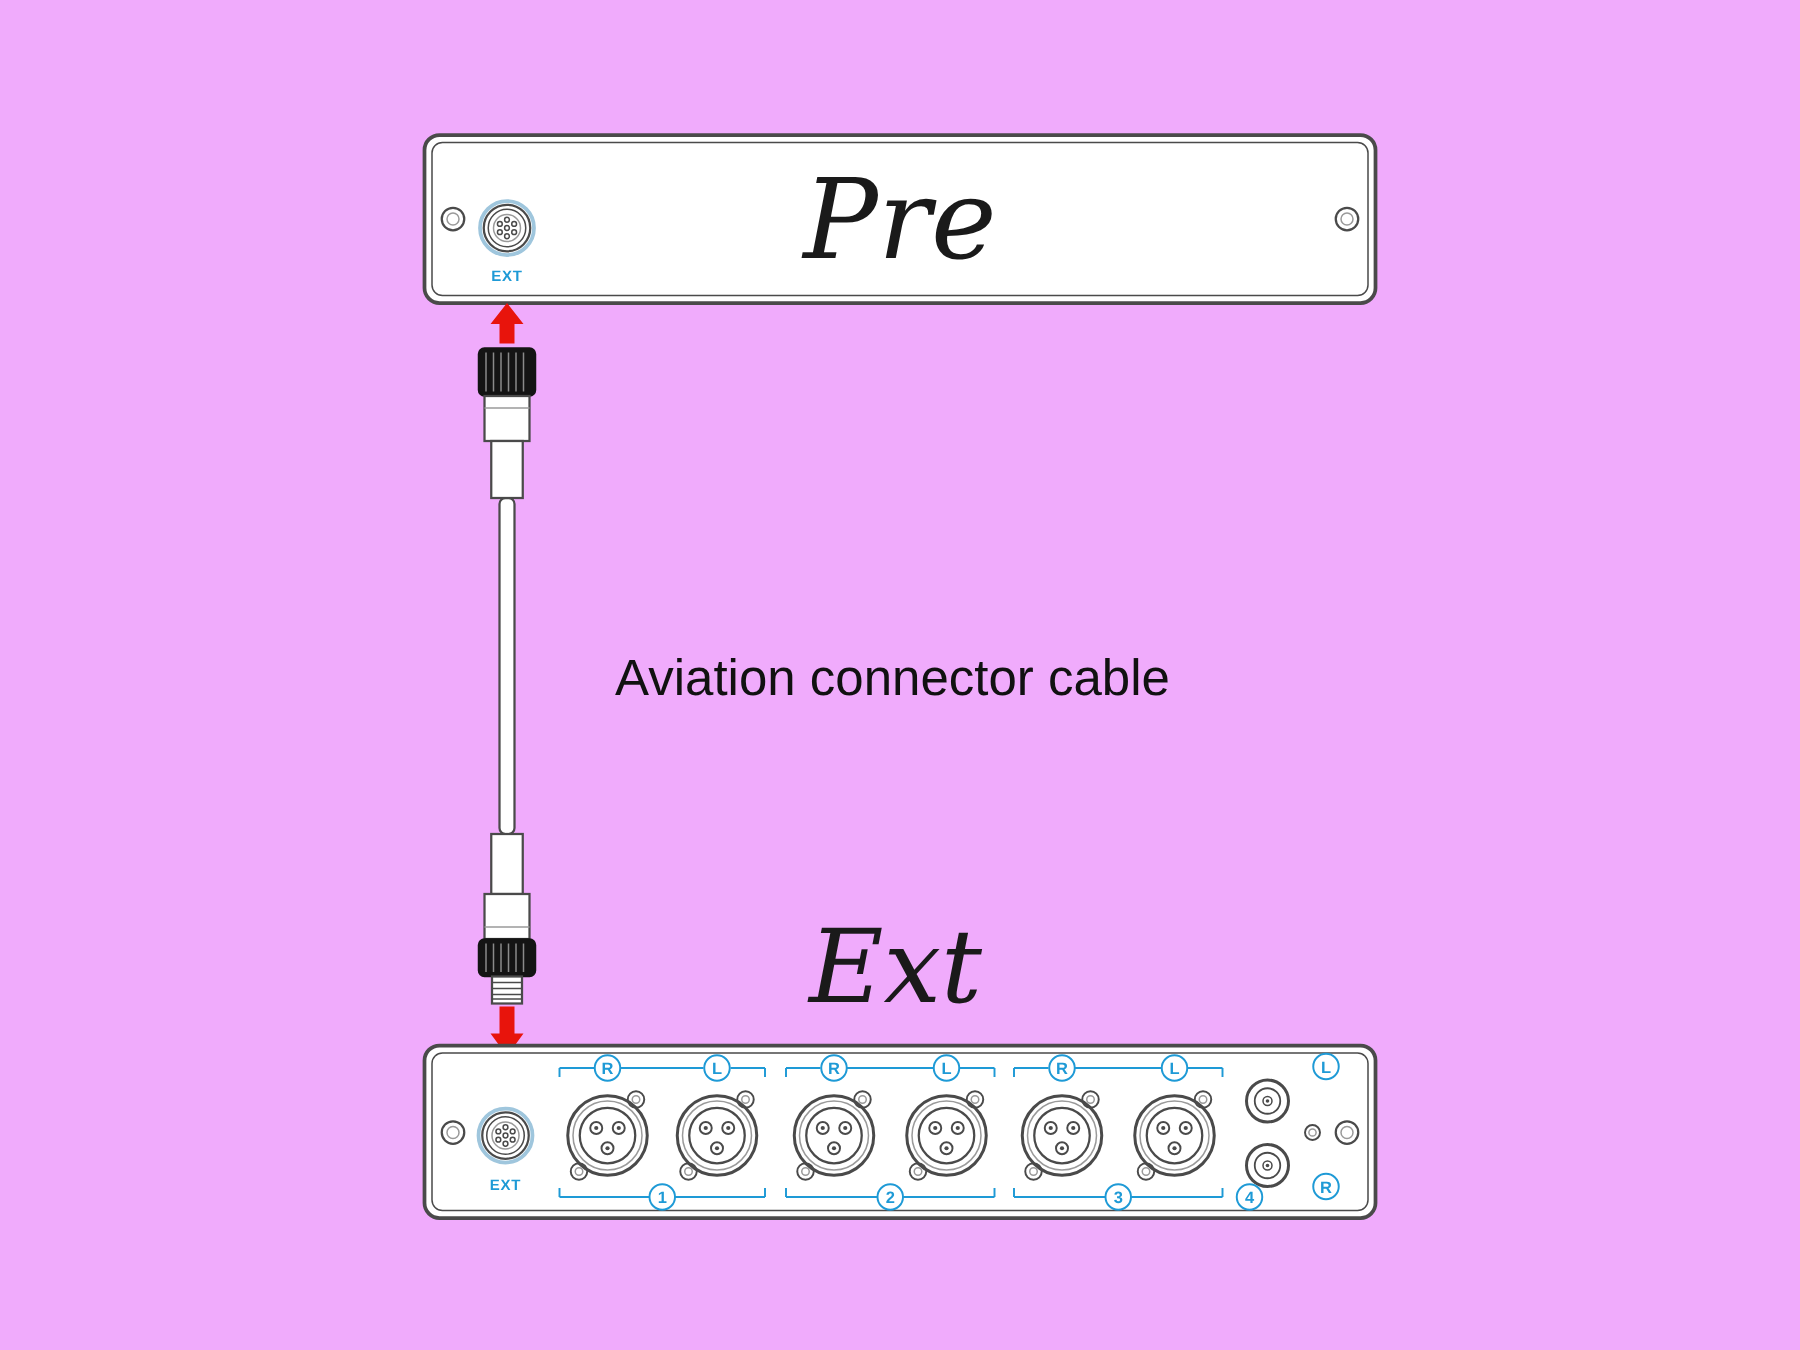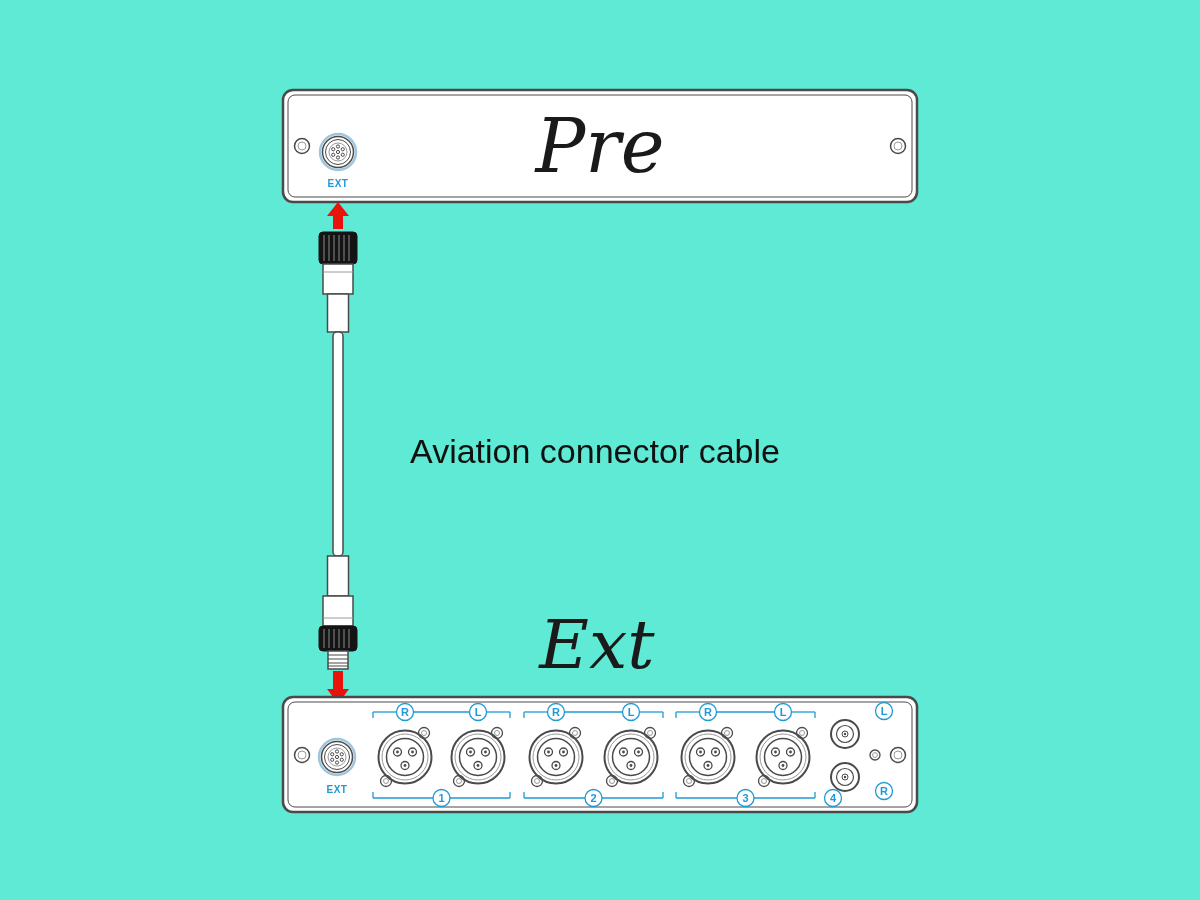--- a/index.html
+++ b/index.html
@@ -1,16 +1,16 @@
 <!DOCTYPE html>
 <html><head>
 <meta charset="utf-8">
 <style>
   html,body{margin:0;padding:0;background:#ffffff;}
-  .stage{width:1200px;height:900px;position:relative;background:#5eead4;overflow:hidden;}
+  .stage{width:1200px;height:900px;position:relative;background:#f0abfc;overflow:hidden;}
   svg{display:block;}
   .title-script{font-family:"DejaVu Serif",serif;font-style:italic;fill:#1a1a1a;}
   .cable-label{font-family:"Liberation Sans","DejaVu Sans",sans-serif;fill:#111;font-weight:500;}
   .blue-chan{font-family:"Liberation Sans","DejaVu Sans",sans-serif;font-weight:bold;font-size:11px;fill:#1E9AD6;}
   .ext-lbl{font-family:"Liberation Sans","DejaVu Sans",sans-serif;font-weight:bold;font-size:10px;fill:#1E9AD6;letter-spacing:.5px;}
   .thin{stroke:#9a9a9a;stroke-width:1;fill:none;}
   .dark{stroke:#4a4a4a;fill:none;}
   .blu{stroke:#1E9AD6;stroke-width:1.3;fill:none;}
 </style>
 </head>

